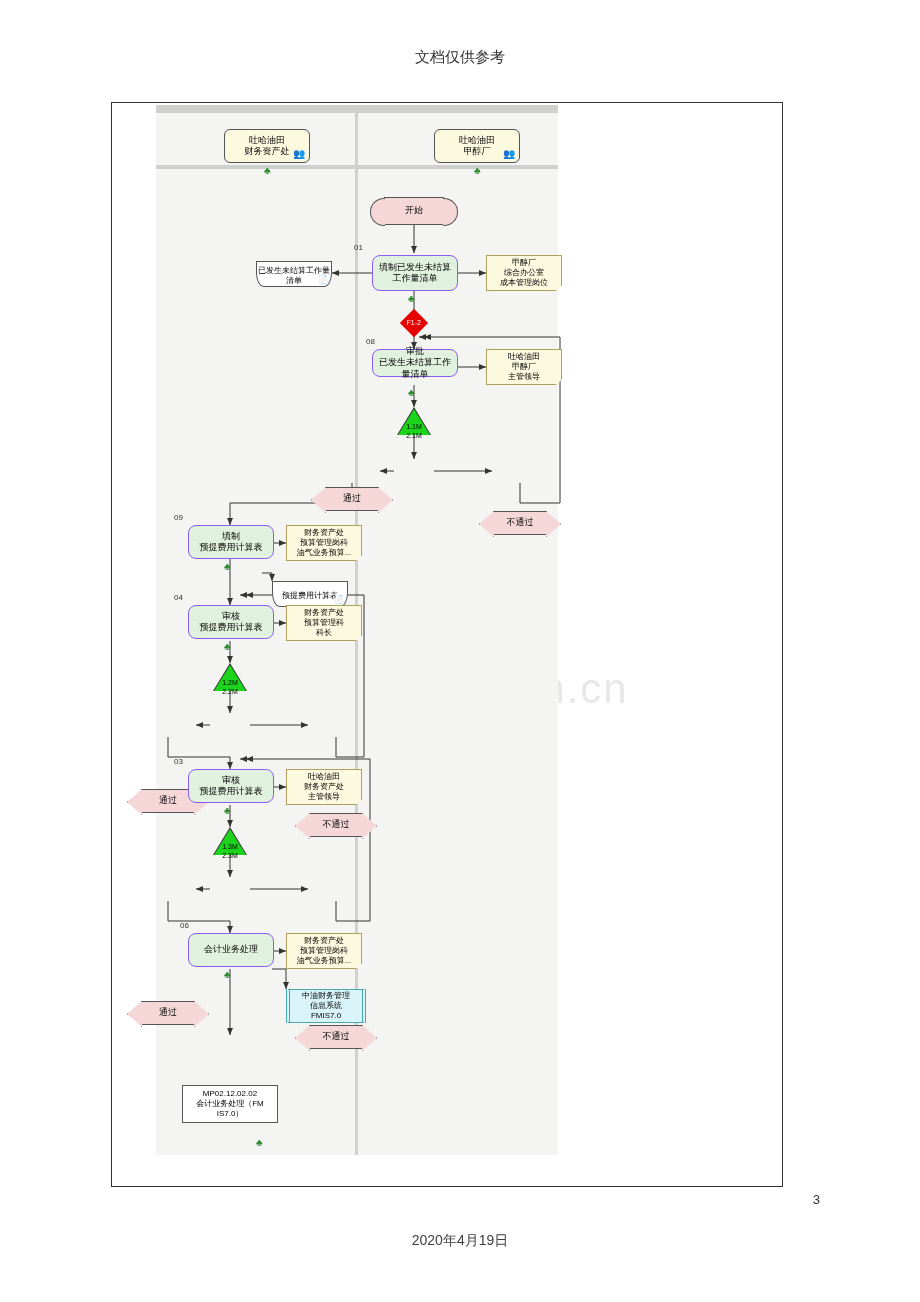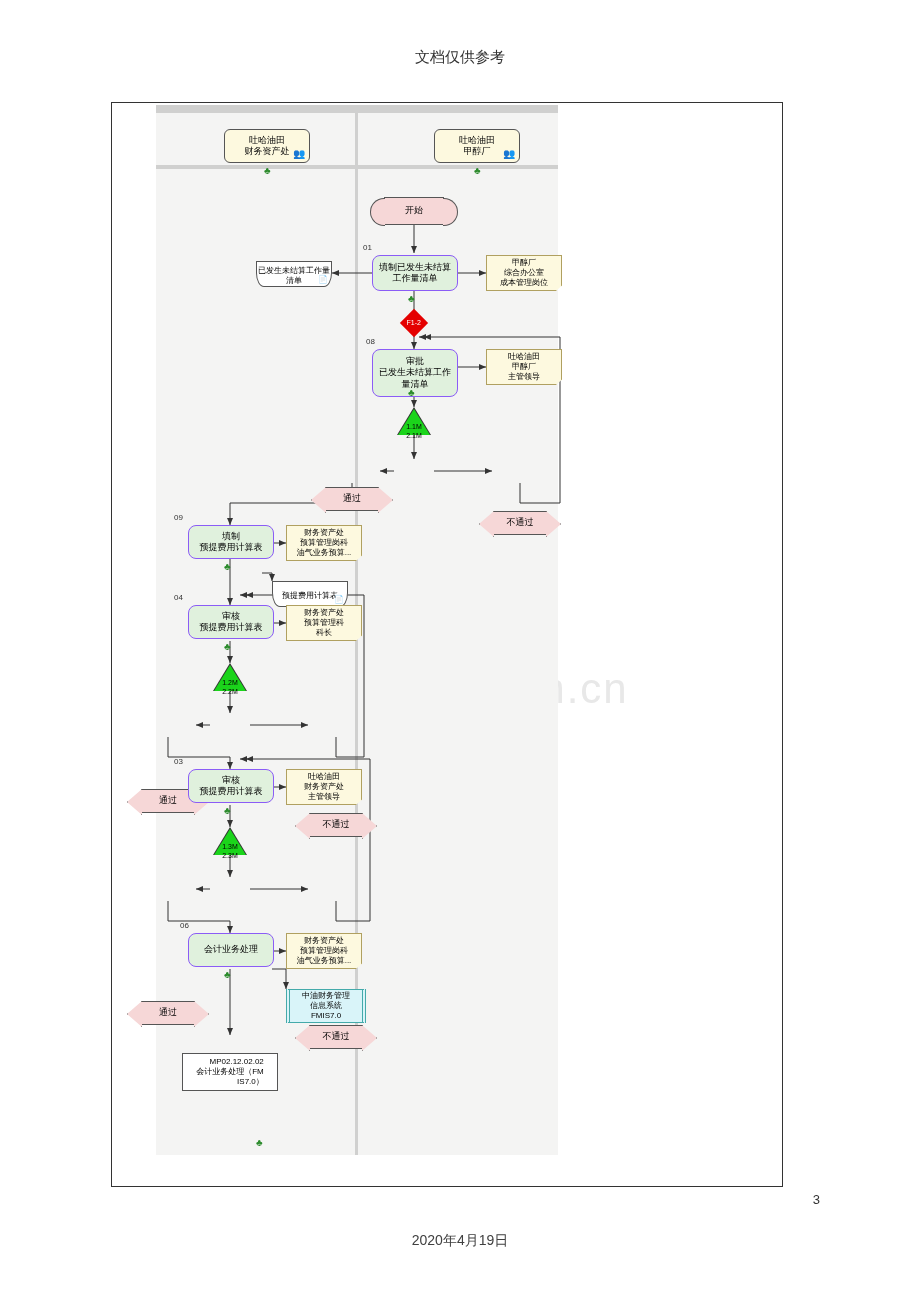--- a/index.html
+++ b/index.html
@@ -114,37 +114,37 @@
   <div class="shape pool" style="left:320px;top:24px">
       <span style="white-space: pre-line;">吐哈油田
 甲醇厂</span>
       <span class="pool-ic">👥</span>
     </div>
   <span class="tree-ic" style="left:150px;top:60px">♣</span>
   <span class="tree-ic" style="left:360px;top:60px">♣</span>
 
   <div class="shape start-end" style="left:270px;top:92px">开始</div>
 
-  <span class="num" style="left:249px;top:138px">01</span>
+  <span class="num" style="left:240px;top:138px">01</span>
   <div class="shape task" style="left:258px;top:150px;height:36px">填制已发生未结算工作量清单</div>
   <div class="shape note note-cut" style="left: 372px; top: 150px; height: 36px; white-space: pre-line;">甲醇厂
 综合办公室
 成本管理岗位</div>
   <div class="shape doc" style="left:142px;top:156px">
       <span>已发生未结算工作量清单</span>
       <span class="doc-ic">📄</span>
     </div>
   <span class="tree-ic" style="left:294px;top:188px">♣</span>
 
   <div class="shape diamond-s" style="left:290px;top:208px">
       <span class="ds-lbl">F1-2</span>
     </div>
 
   <span class="num" style="left:252px;top:232px">08</span>
-  <div class="shape task" style="left: 258px; top: 244px; height: 48px; white-space: pre-line;">审批
+  <div class="shape task" style="left: 258px; top: 244px; height: 28px; white-space: pre-line;">审批
 已发生未结算工作量清单</div>
   <div class="shape note note-cut" style="left: 372px; top: 244px; height: 36px; white-space: pre-line;">吐哈油田
 甲醇厂
 主管领导</div>
   <span class="tree-ic" style="left:294px;top:282px">♣</span>
 
   <div class="shape tri-bd" style="left:283px;top:302px"></div>
   <div class="shape tri" style="left:284px;top:304px">
       <span class="tri-lbl" style="white-space: pre-line;">1.1M
 2.1M</span>
@@ -200,20 +200,20 @@
   <span class="num" style="left:66px;top:816px">06</span>
   <div class="shape task" style="left:74px;top:828px;height:34px">会计业务处理</div>
   <div class="shape note note-cut" style="left: 172px; top: 828px; height: 36px; white-space: pre-line;">财务资产处
 预算管理岗科
 油气业务预算...</div>
   <span class="tree-ic" style="left:110px;top:864px">♣</span>
   <div class="shape sys" style="left: 172px; top: 884px; height: 34px; white-space: pre-line;">中油财务管理
 信息系统
 FMIS7.0</div>
 
-  <div class="shape sub" style="left: 68px; top: 948px; white-space: pre-line; text-align: right;">MP02.12.02.02
+  <div class="shape sub" style="left: 68px; top: 980px; white-space: pre-line;">MP02.12.02.02
 会计业务处理（FM
 IS7.0）</div>
   <span class="tree-ic" style="left:142px;top:1032px">♣</span>
 </div>
 
 <div class="page-num">3</div>
 <div class="page-date">2020年4月19日</div>
 
 </body></html>

